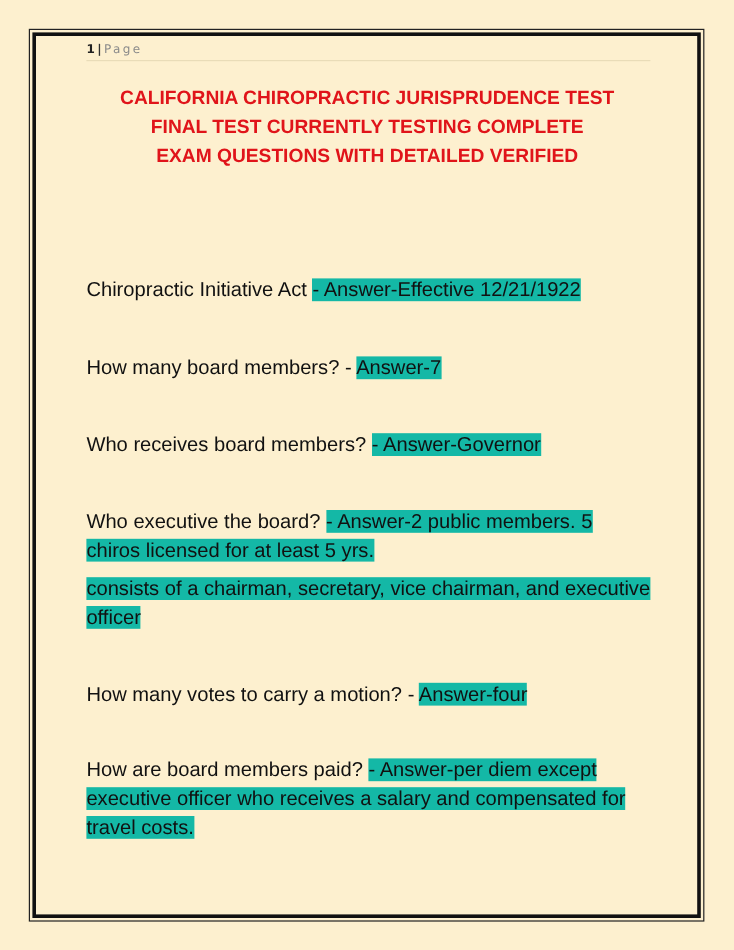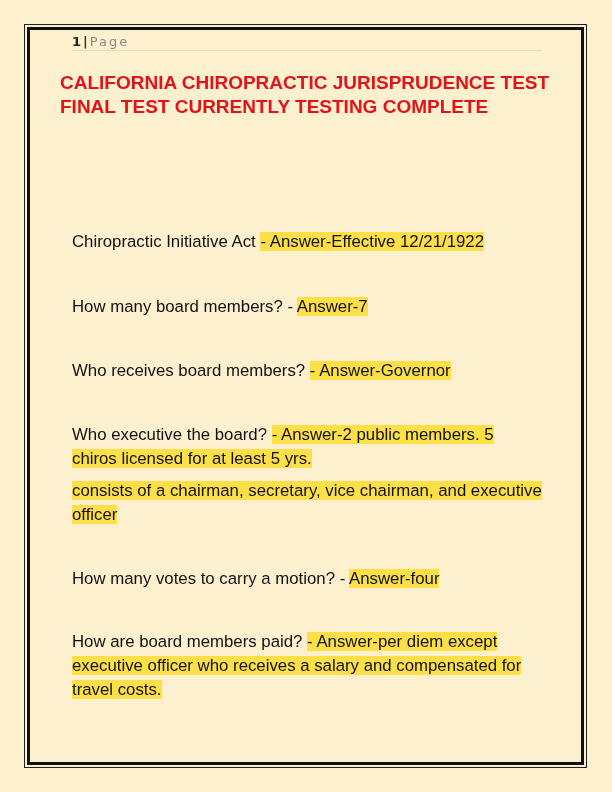--- a/index.html
+++ b/index.html
@@ -33,60 +33,61 @@
       border: 3px solid #111;
     }
     .header {
       position: absolute;
       left: 72px;
       top: 36px;
       width: 470px;
       height: 14px;
       border-bottom: 1px solid #e9dcb8;
       font-family: "DejaVu Sans", sans-serif;
-      font-size: 13px;
+      font-size: 10px;
       line-height: 12px;
     }
     .header .num { font-weight: bold; color: #222; }
     .header .sep { color: #333; font-weight: bold; padding: 0 2px; }
     .header .word { color: #8a8a8a; letter-spacing: 2px; }
     .title {
       position: absolute;
       left: 60px;
       top: 71px;
       width: 492px;
-      text-align: left;
+      text-align: center;
       color: #e0141a;
       font-weight: bold;
-      font-size: 19px;
+      font-size: 16px;
       line-height: 24px;
     }
     .content {
       position: absolute;
       left: 72px;
       width: 470px;
       font-size: 16.8px;
       line-height: 24px;
       color: #111;
     }
-    .hl { background: #fde047; }
+    .hl { background: #14b8a6; }
   </style>
 </head>
 <body>
 
 <div class="border-outer"></div>
 <div class="border-inner"></div>
 
 <div class="header">
   <span class="num">1</span><span class="sep">|</span><span class="word">Page</span>
 </div>
 
 <div class="title">
   <div>CALIFORNIA CHIROPRACTIC JURISPRUDENCE TEST</div>
   <div>FINAL TEST CURRENTLY TESTING COMPLETE</div>
+  <div>EXAM QUESTIONS WITH DETAILED VERIFIED</div>
 </div>
 
 <div class="content" style="top:230px;">
   <span>Chiropractic Initiative Act </span><span></span><span class="hl">- Answer-Effective 12/21/1922</span>
 </div>
 
 <div class="content" style="top:295px;">
   <span>How many board members? </span><span>- </span><span class="hl">Answer-7</span>
 </div>
 

